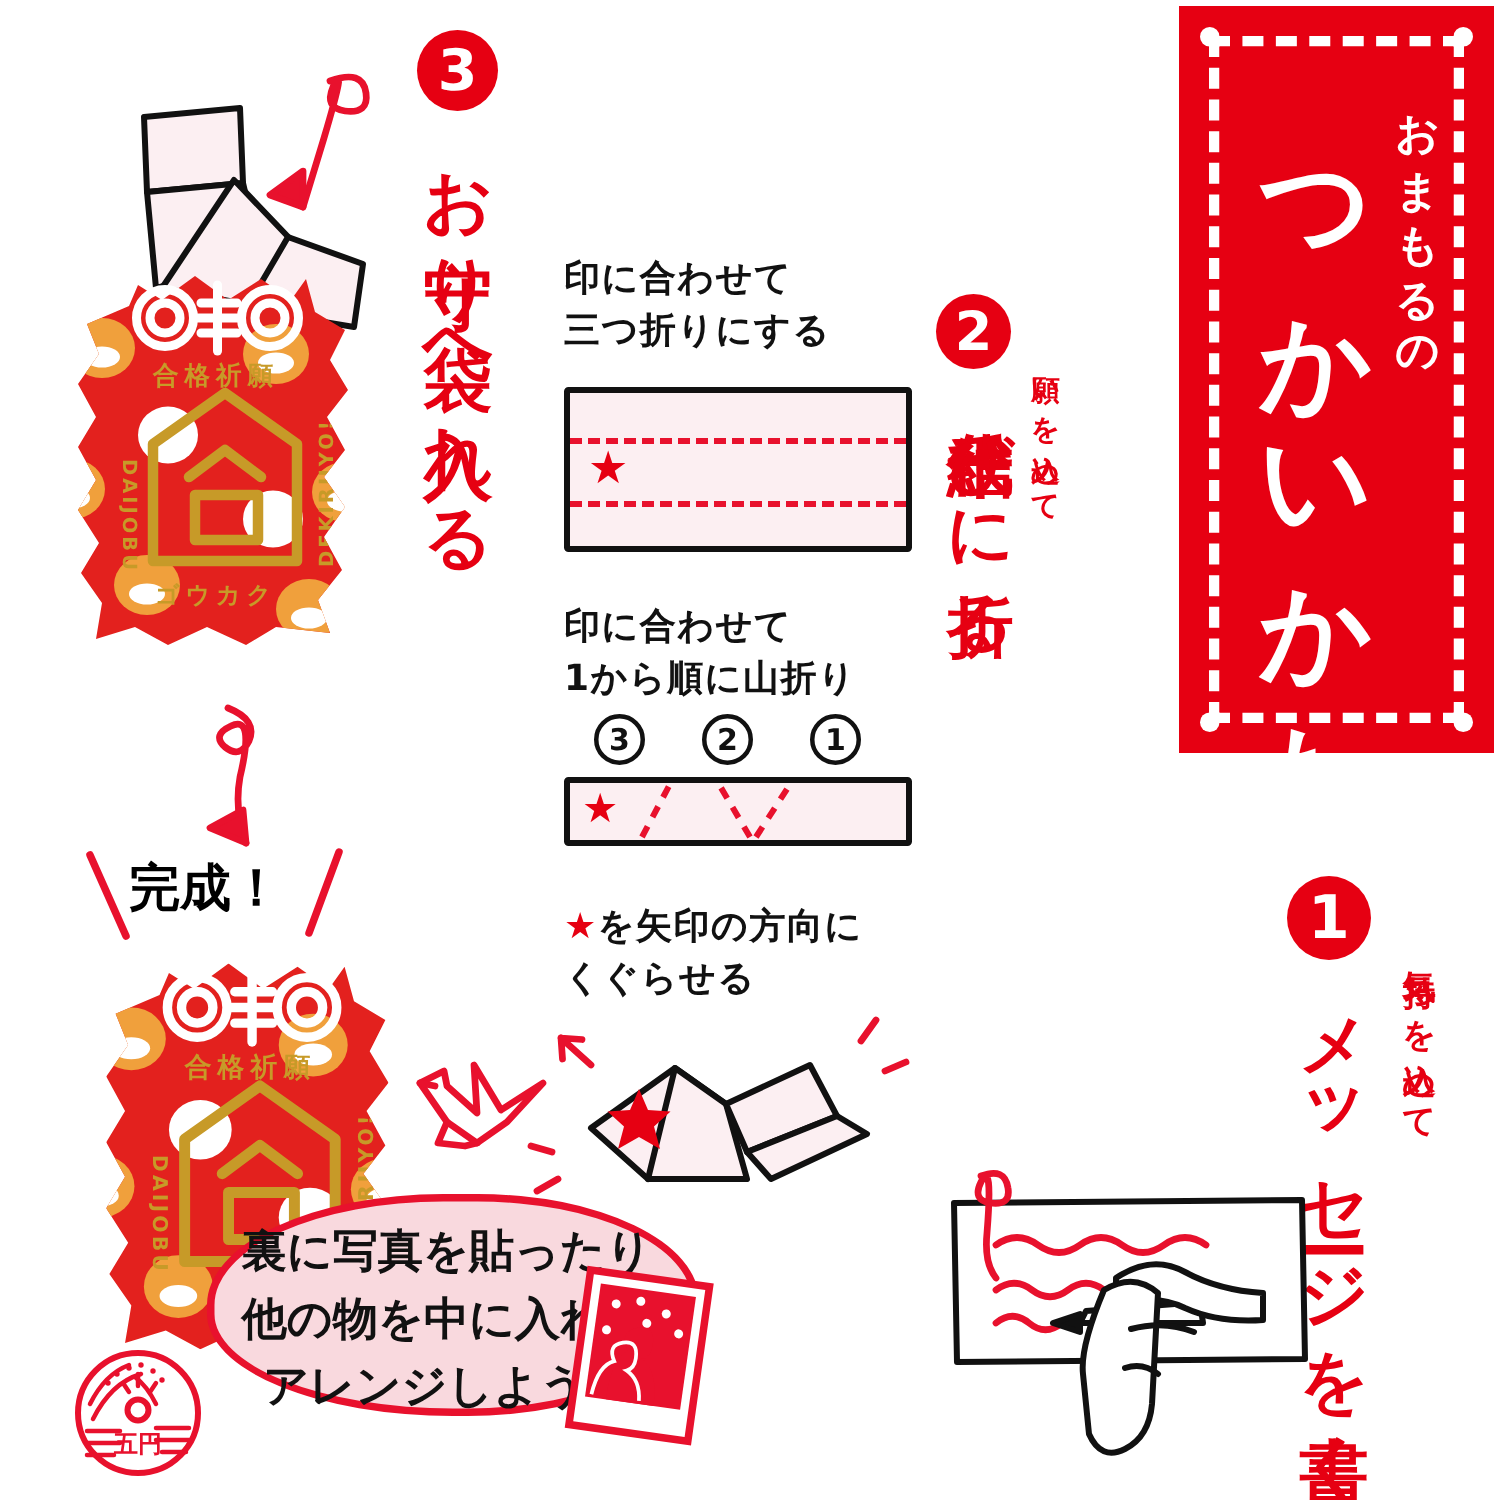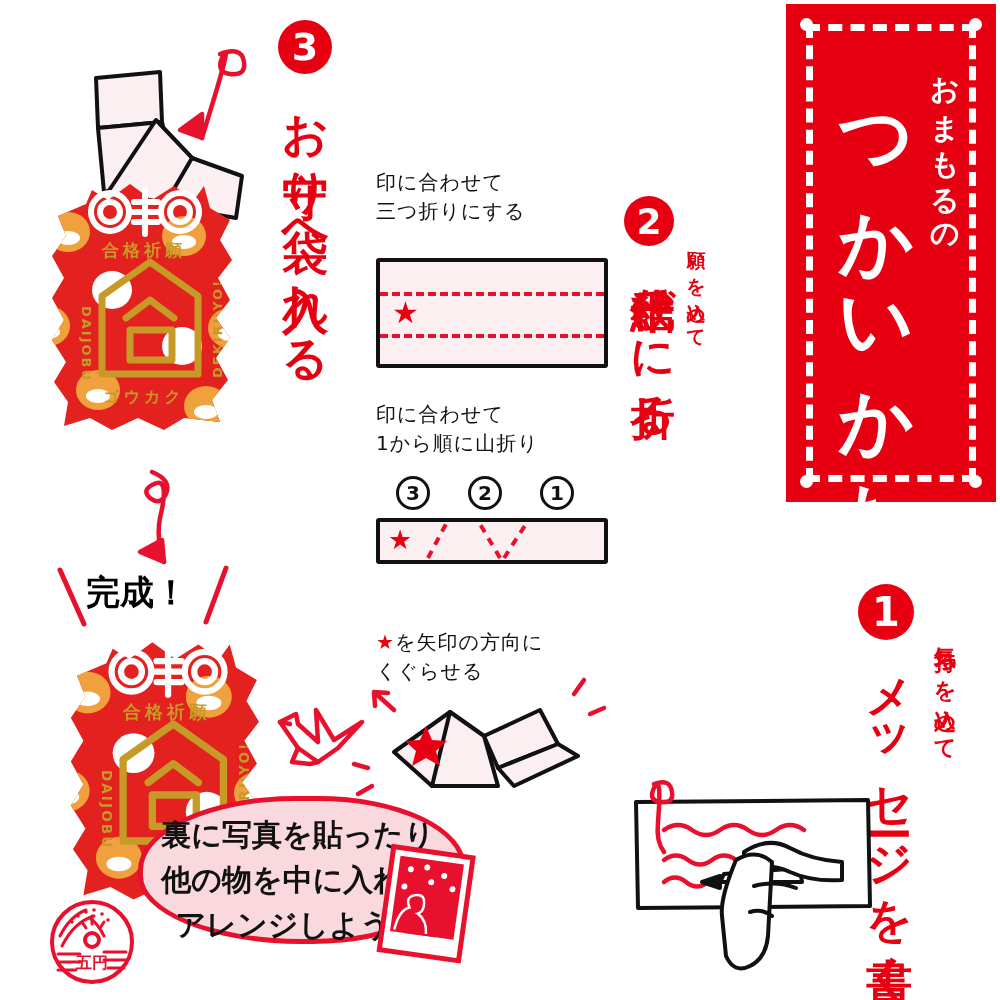--- a/index.html
+++ b/index.html
@@ -69,26 +69,26 @@
   #step3-num{left:278px;top:20px;width:54px;height:54px;font-size:38px;}
 
   
   #step1-head{left:866px;top:646px;color:#E60012;font-size:46px;font-weight:700;letter-spacing:2px;}
   #step1-sub {left:934px;top:630px;color:#E60012;font-size:22px;font-weight:700;letter-spacing:3px;}
   #step2-head{left:630px;top:252px;color:#E60012;font-size:44px;font-weight:700;letter-spacing:2px;}
   #step2-sub {left:686px;top:236px;color:#E60012;font-size:19px;font-weight:700;letter-spacing:3px;}
   #step3-head{left:282px;top:82px;color:#E60012;font-size:46px;font-weight:700;letter-spacing:2px;}
 
   
-  .cap{color:#111;font-size:20px;font-weight:400;letter-spacing:1px;}
+  .cap{color:#111;font-size:24px;font-weight:700;letter-spacing:1px;}
 
   #cap-step1{left:636px;top:700px;}
   #cap-fold3{left:376px;top:168px;}
   #cap-mountain{left:376px;top:400px;}
-  #cap-star{left:376px;top:600px;margin-top:28px;}
+  #cap-star{left:376px;top:600px;}
   #cap-done{left:86px;top:568px;font-size:34px;font-weight:700;}
 
   .star-inline{color:#E60012;}
 
   
   .strip{
     background:#FCEFF2;
     border:4px solid #111;
     border-radius:3px;
     box-sizing:border-box;

